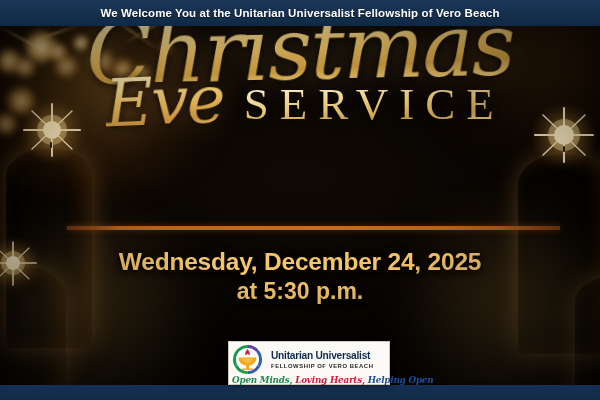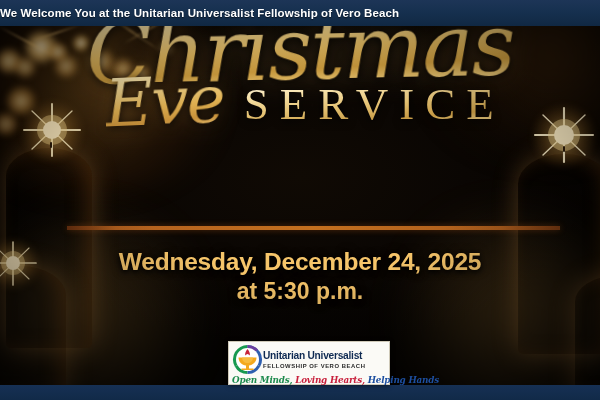--- a/index.html
+++ b/index.html
@@ -24,20 +24,21 @@
 
   
   .header-bar {
     position: absolute;
     left: 0; top: 0;
     width: 600px;
     height: 26px;
     background: linear-gradient(180deg, #1d3557 0%, #16304f 45%, #102843 100%);
     display: flex;
     align-items: center;
+    justify-content: center;
     z-index: 40;
   }
   .header-title {
     color: #ffffff;
     font-size: 11.5px;
     font-weight: bold;
     letter-spacing: 0.1px;
     white-space: nowrap;
     text-shadow: 0 1px 1px rgba(0,0,0,.55);
   }
@@ -239,21 +240,21 @@
     display: flex;
     flex-direction: column;
     justify-content: space-between;
     padding: 2px 3px 1px 3px;
     box-sizing: border-box;
     box-shadow: 0 1px 4px rgba(0,0,0,.5);
   }
   .logo-top {
     display: flex;
     align-items: center;
-    gap: 0;
+    gap: 8px;
   }
   .logo-mark {
     width: 31px;
     height: 31px;
     flex: 0 0 31px;
     position: relative;
   }
   .logo-words {
     display: flex;
     flex-direction: column;
@@ -420,19 +421,19 @@
           <path d="M13 27 L49 27 C49 36 42 42 34 43 L34 49 L43 49 L43 52 L19 52 L19 49 L28 49 L28 43 C20 42 13 36 13 27 Z" fill="#f4a81d"></path>
           <path d="M20 27 L42 27 C42 34 37 38 31 38 C25 38 20 34 20 27 Z" fill="#f7bb3e"></path>
         </svg>
       </div>
       <div class="logo-words">
         <span class="logo-name">Unitarian Universalist</span>
         <span class="logo-sub">FELLOWSHIP OF VERO BEACH</span>
       </div>
     </div>
     <div class="logo-tagline">
-      <span class="tag-a">Open Minds,</span><span class="tag-b"> Loving Hearts,</span><span class="tag-c"> Helping Hands</span>
+      <span class="tag-a">Open Minds,</span><span class="tag-b"> Loving Hearts,</span><span class="tag-c"> Helping Open</span>
     </div>
   </div>
 
   <div class="footer-bar"></div>
 
 </div>
 
 </body></html>

